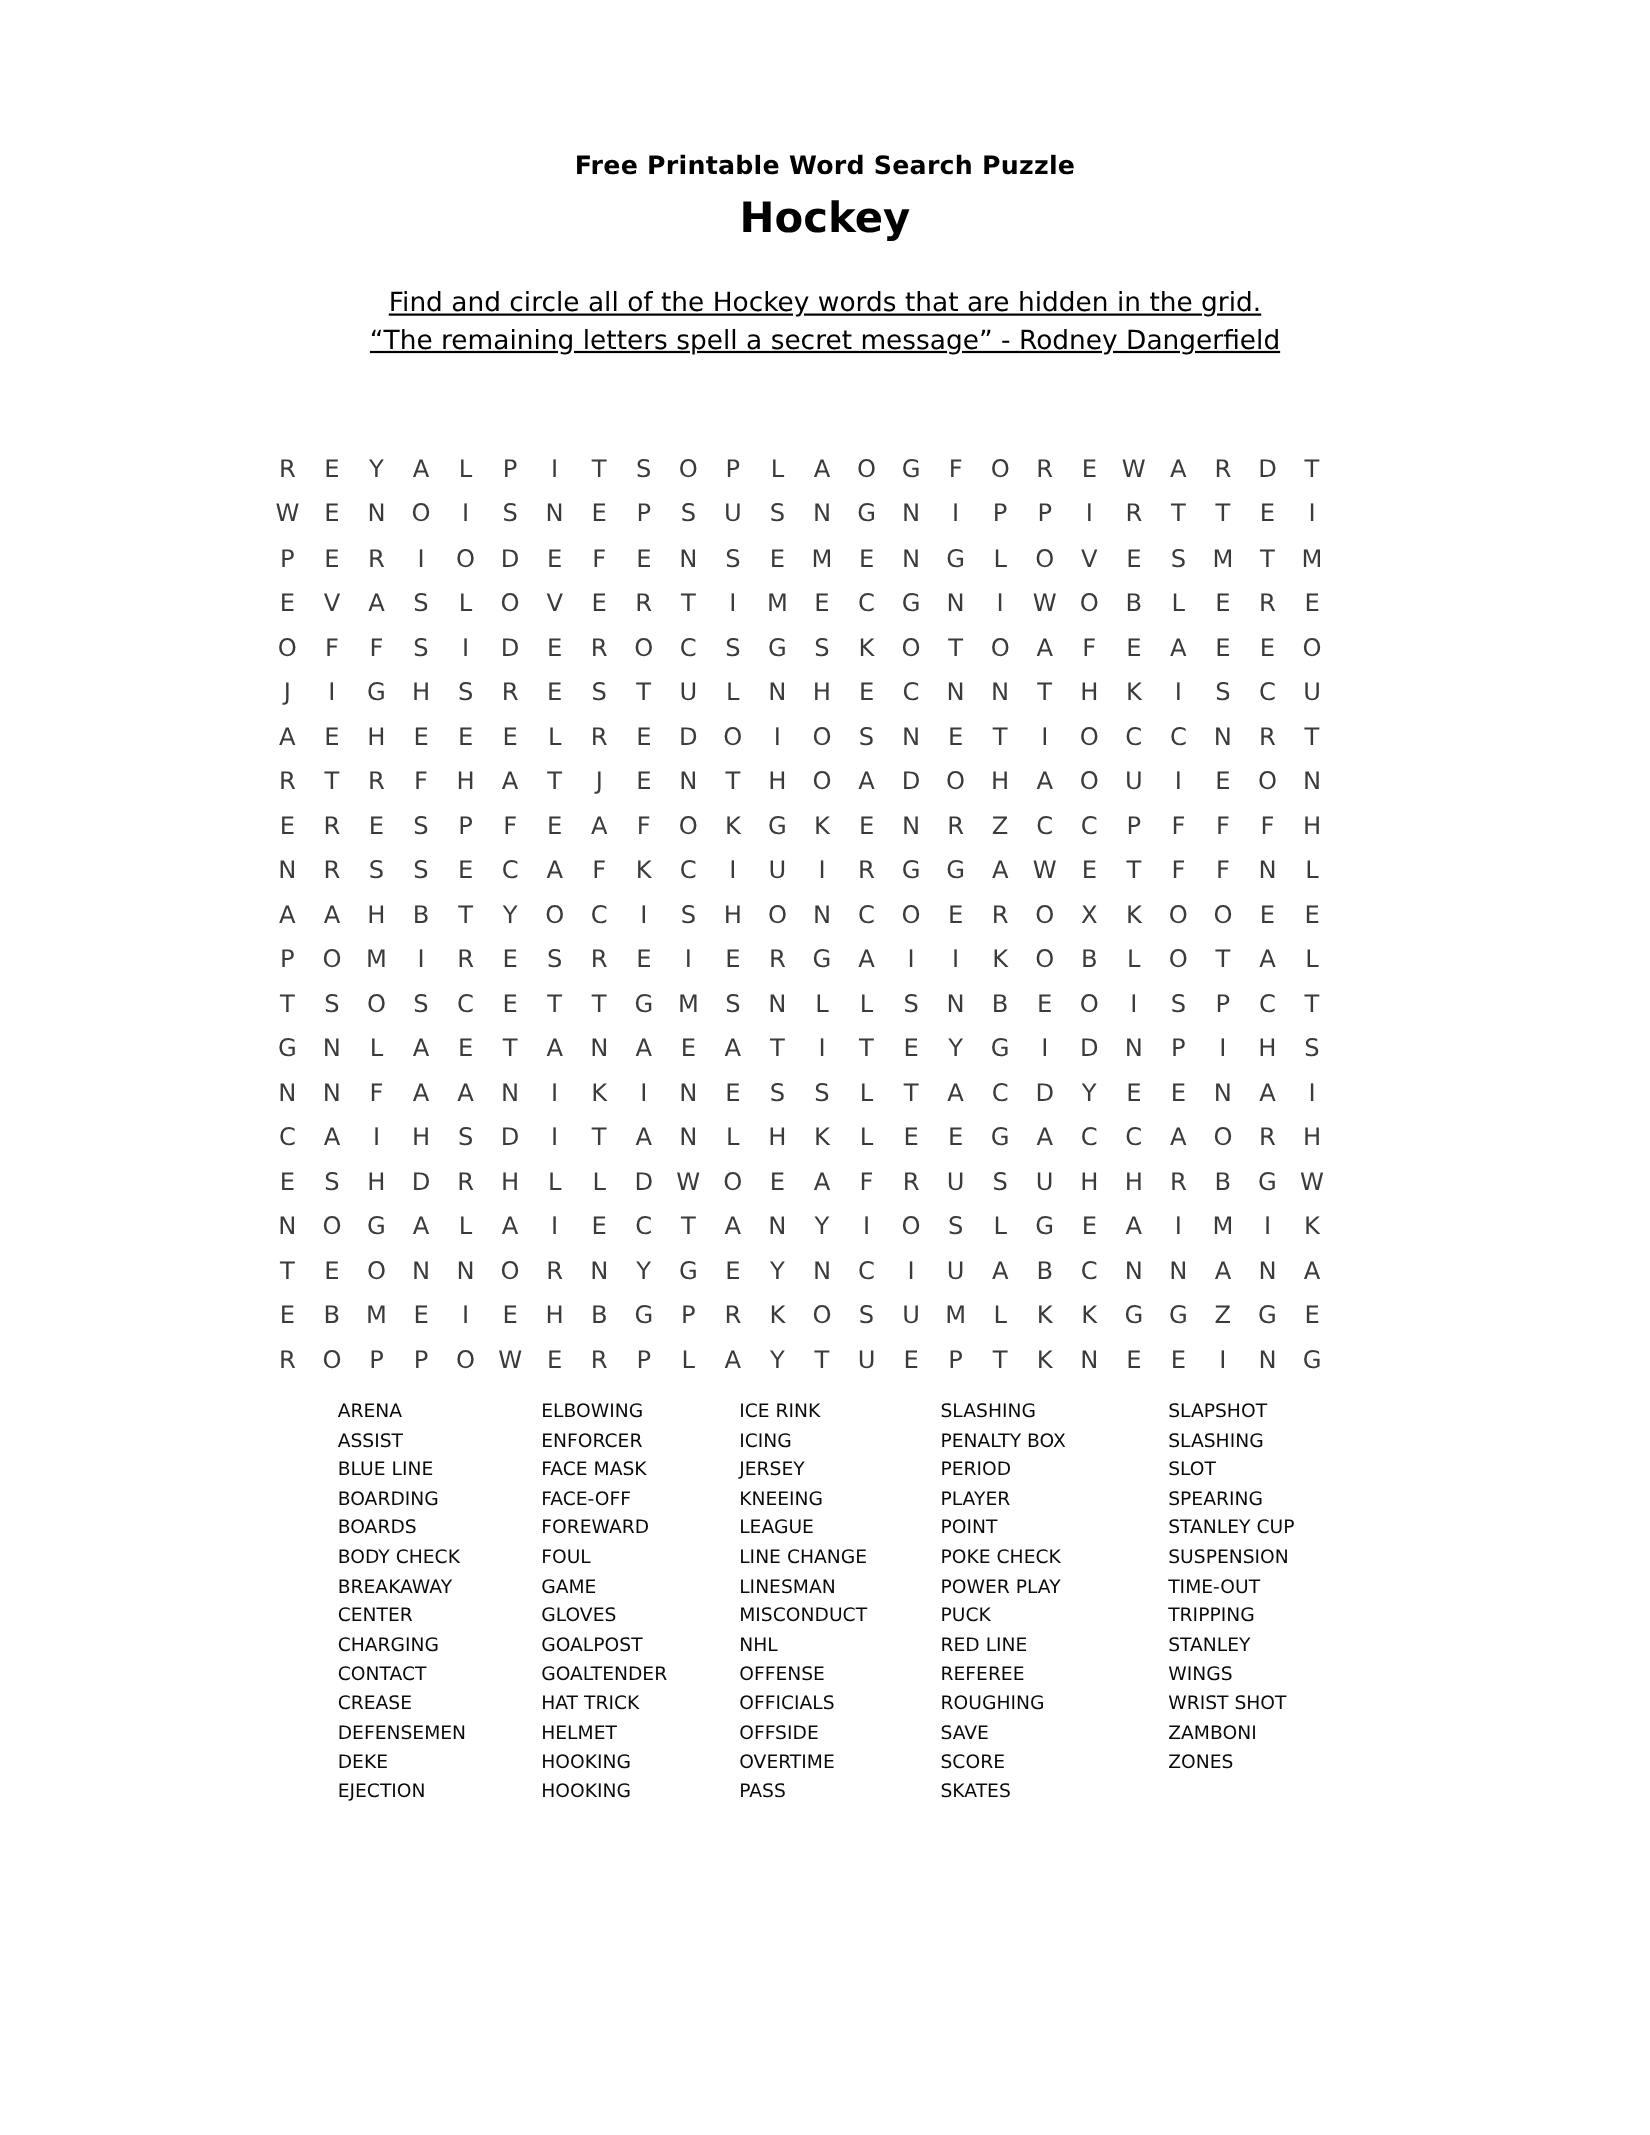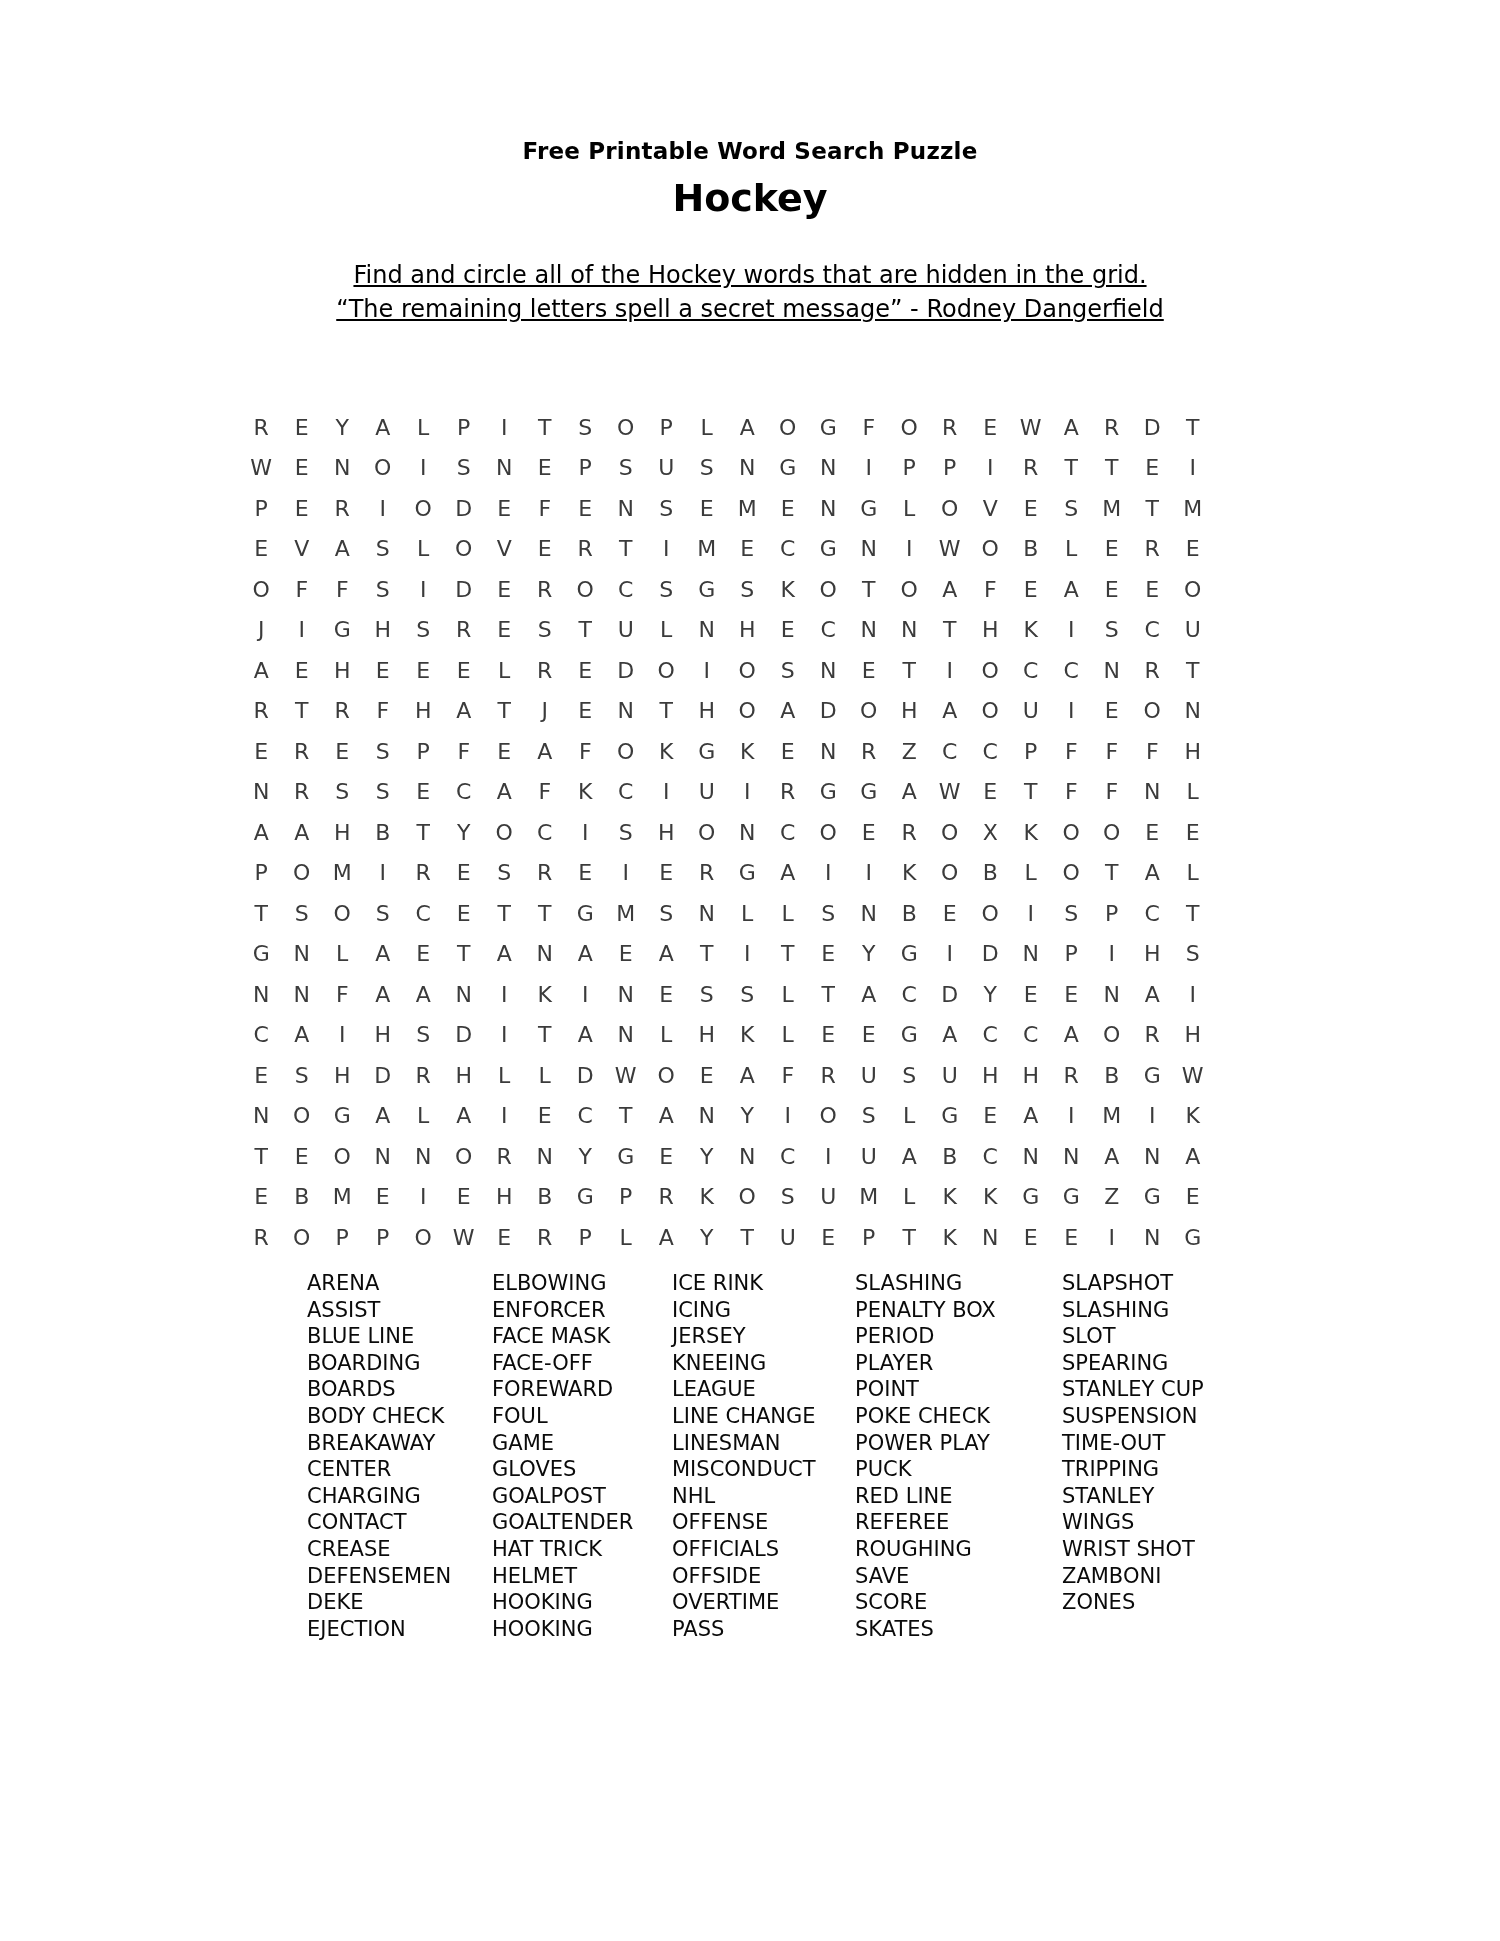--- a/index.html
+++ b/index.html
@@ -56,21 +56,21 @@
     color: #3b3b3b;
   }
   .letter-grid .cell {
     display: flex;
     align-items: center;
     justify-content: center;
   }
   .word-col {
     position: absolute;
     top: 1270px;
-    font-size: 21px;
+    font-size: 17px;
     line-height: 26.6px;
     color: #0a0a0a;
     white-space: nowrap;
   }
   .word-col .word { height: 26.6px; }
   #wcol0 { left: 307px; }
   #wcol1 { left: 492px; }
   #wcol2 { left: 672px; }
   #wcol3 { left: 855px; }
   #wcol4 { left: 1038px; margin-left: 24px; }

